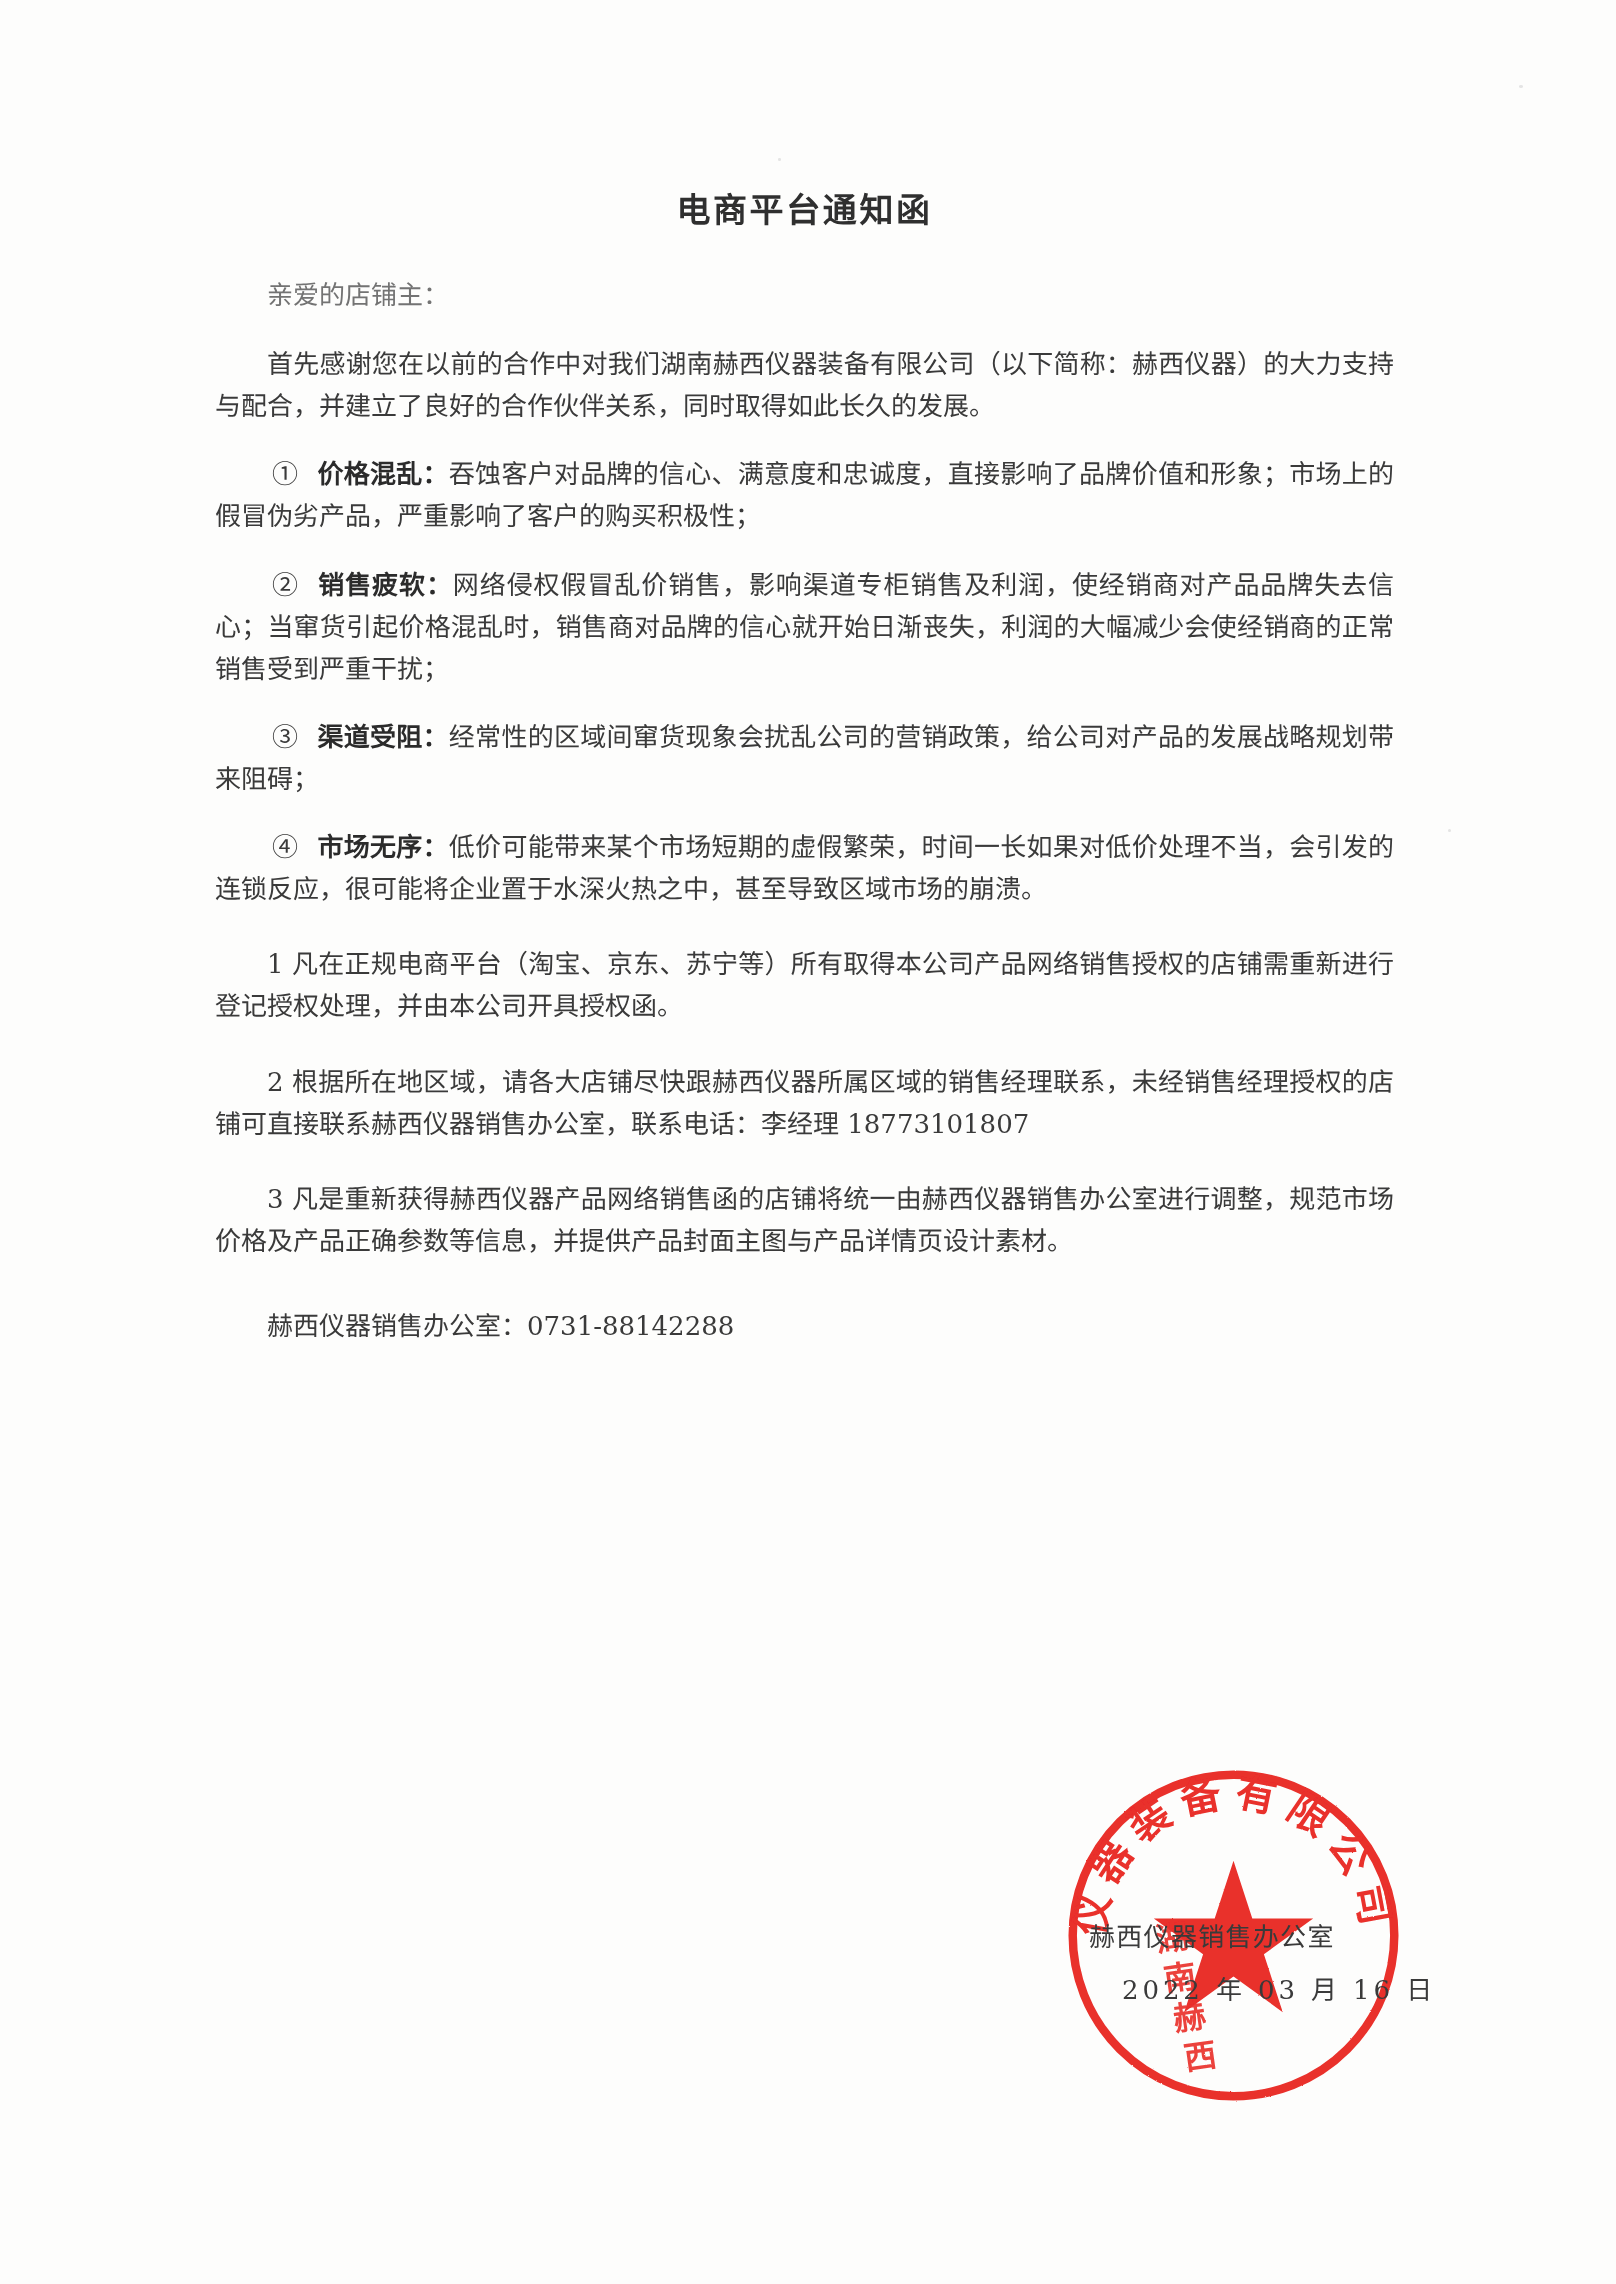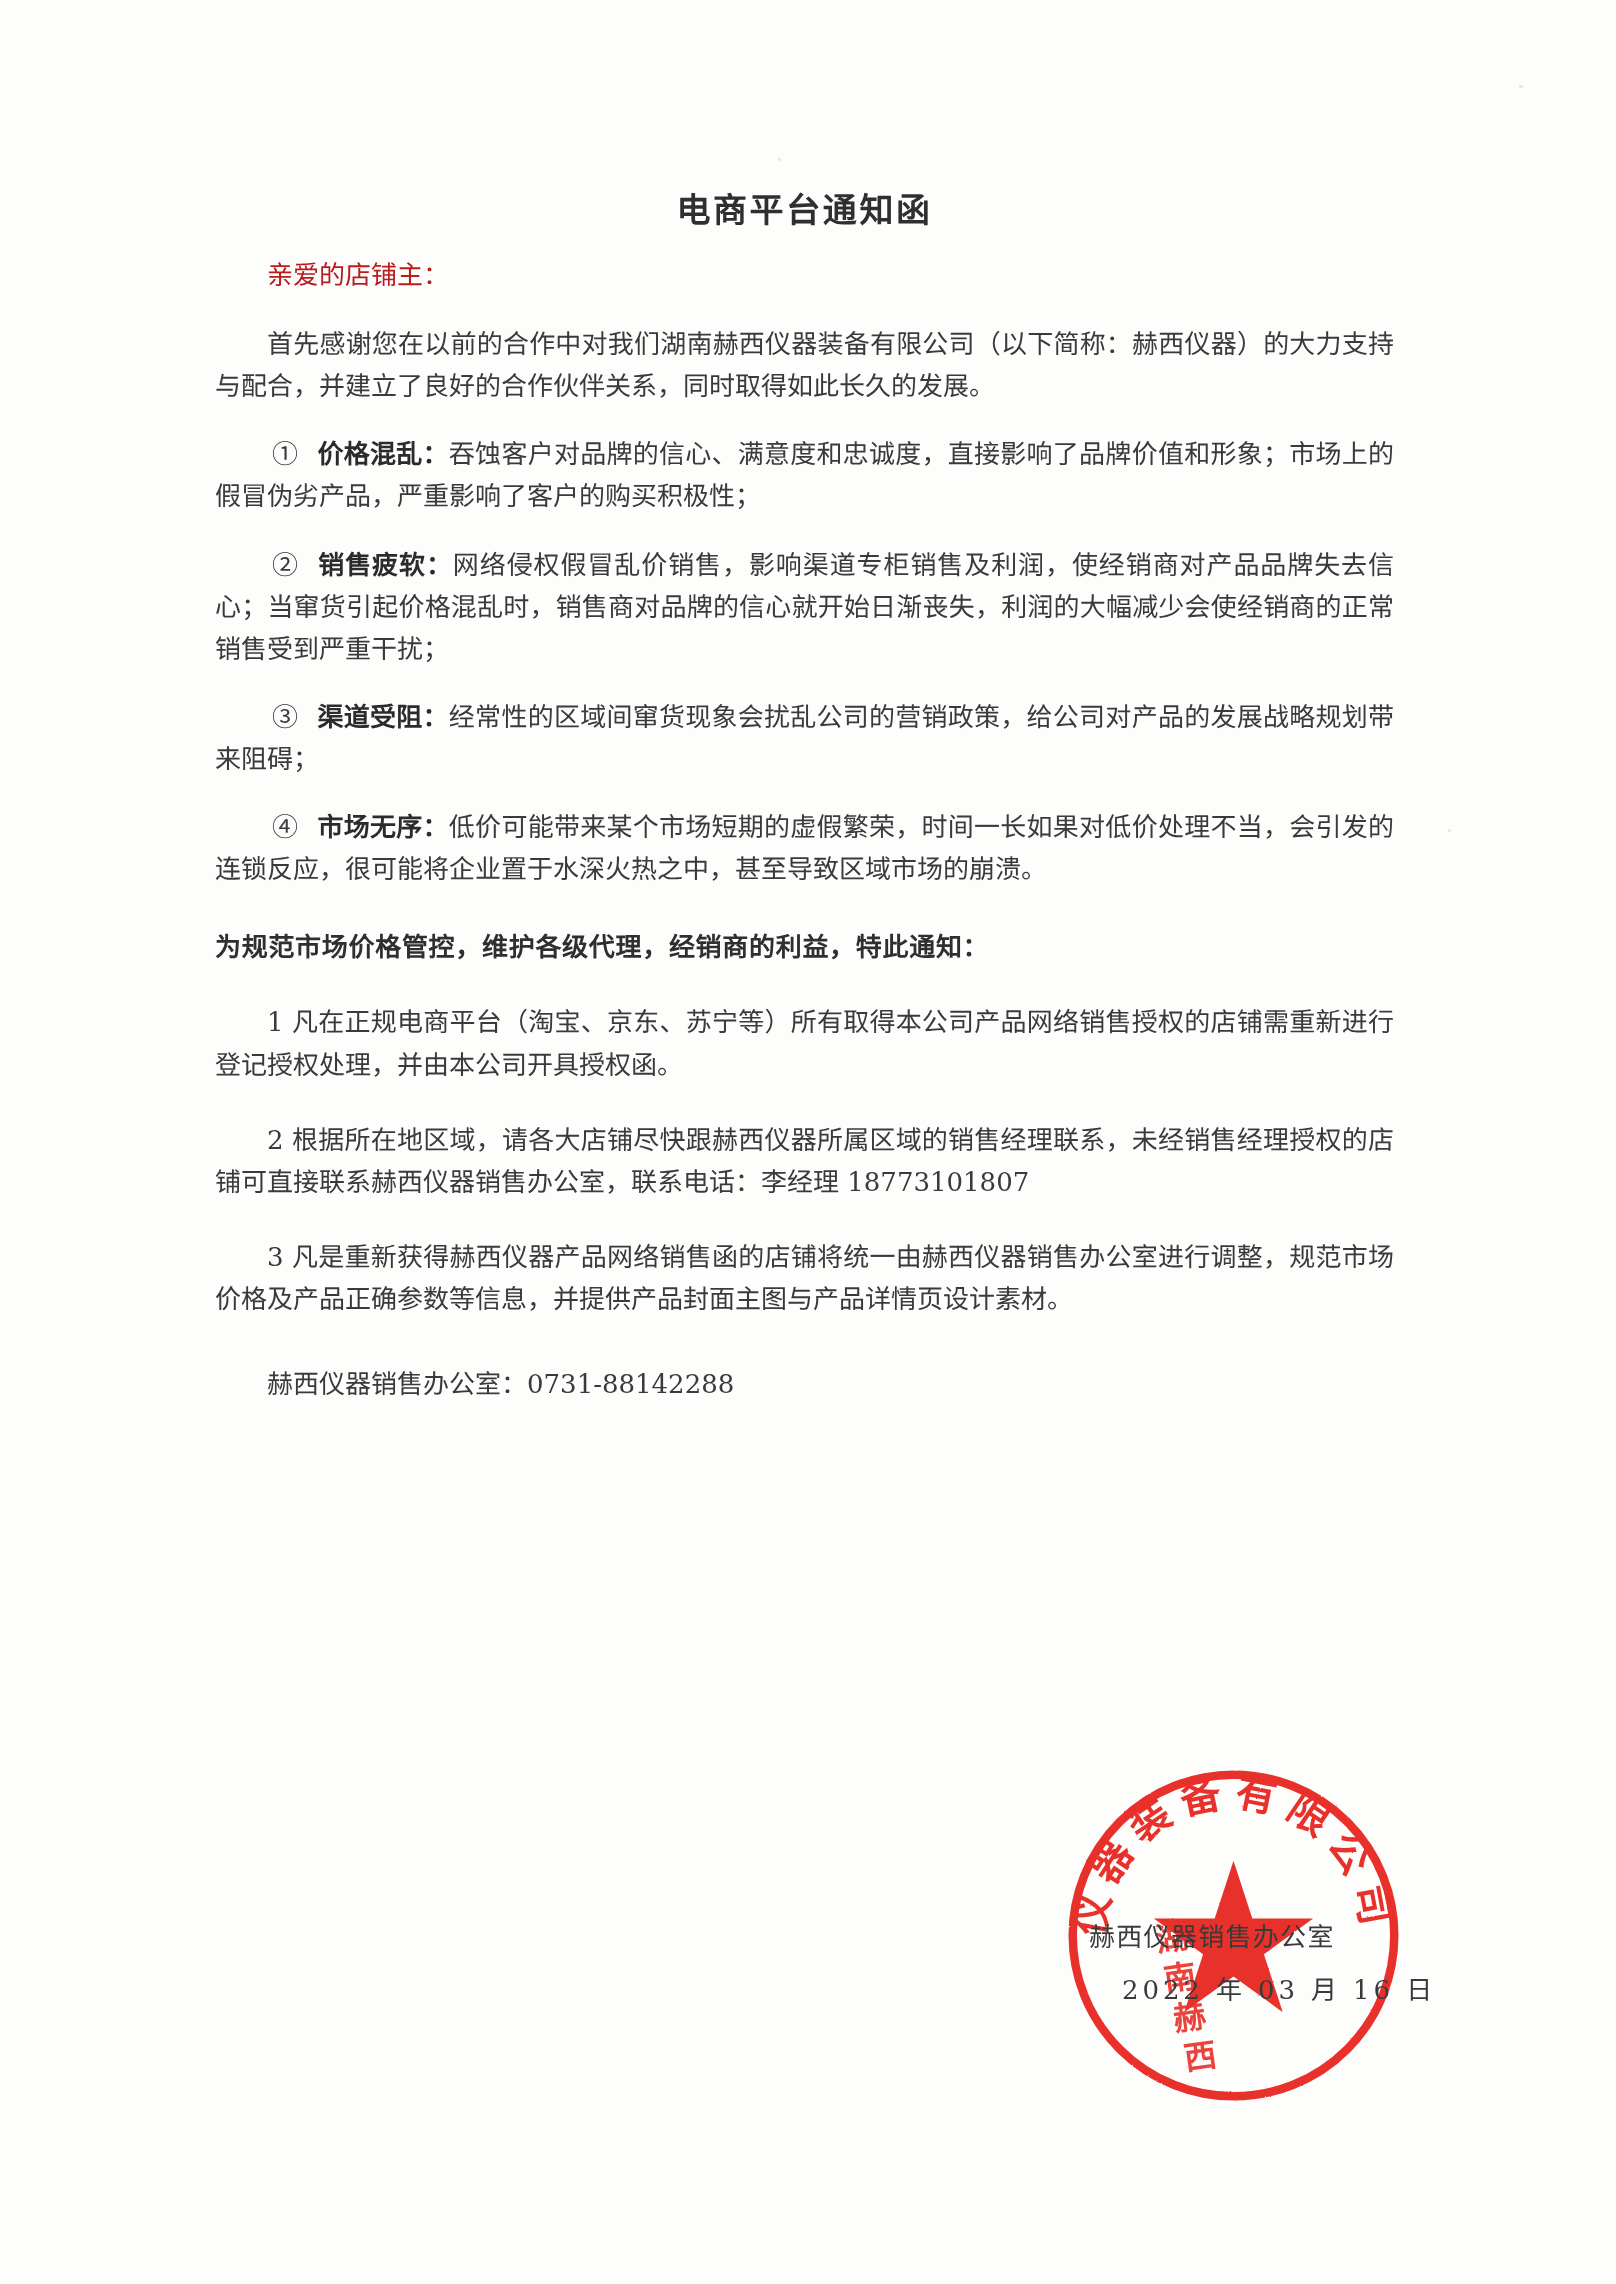--- a/index.html
+++ b/index.html
@@ -39,22 +39,22 @@
     font-weight: bold;
     letter-spacing: 2.6px;
     color: #2f2f2f;
     margin-top: 190px;
     margin-bottom: 0;
     line-height: 1.2;
     font-family: "DejaVu Serif", "Liberation Serif", serif;
   }
   .salutation {
     font-size: 26px;
-    color: #b91c1c;
-    margin-top: 24px;
+    color: #737373;
+    margin-top: 44px;
     text-indent: 52px;
     line-height: 1.55;
   }
   .para {
     font-size: 26px;
     color: #3a3a3a;
     line-height: 1.62;
     text-indent: 52px;
     margin-top: 22px;
     text-align: justify;
@@ -173,21 +173,20 @@
     </p>
 
     <p class="issue">
       <span class="marker">③</span><span class="lead">渠道受阻：</span><span>经常性的区域间窜货现象会扰乱公司的营销政策，给公司对产品的发展战略规划带来阻碍；</span>
     </p>
 
     <p class="issue">
       <span class="marker">④</span><span class="lead">市场无序：</span><span>低价可能带来某个市场短期的虚假繁荣，时间一长如果对低价处理不当，会引发的连锁反应，很可能将企业置于水深火热之中，甚至导致区域市场的崩溃。</span>
     </p>
 
-    <p class="bold-note">为规范市场价格管控，维护各级代理，经销商的利益，特此通知：</p>
 
     <p class="numbered">1 凡在正规电商平台（淘宝、京东、苏宁等）所有取得本公司产品网络销售授权的店铺需重新进行登记授权处理，并由本公司开具授权函。</p>
 
     <p class="numbered">2 根据所在地区域，请各大店铺尽快跟赫西仪器所属区域的销售经理联系，未经销售经理授权的店铺可直接联系赫西仪器销售办公室，联系电话：李经理 18773101807</p>
 
     <p class="numbered">3 凡是重新获得赫西仪器产品网络销售函的店铺将统一由赫西仪器销售办公室进行调整，规范市场价格及产品正确参数等信息，并提供产品封面主图与产品详情页设计素材。</p>
 
 
     <p class="contact-line">赫西仪器销售办公室：0731-88142288</p>
   </div>

